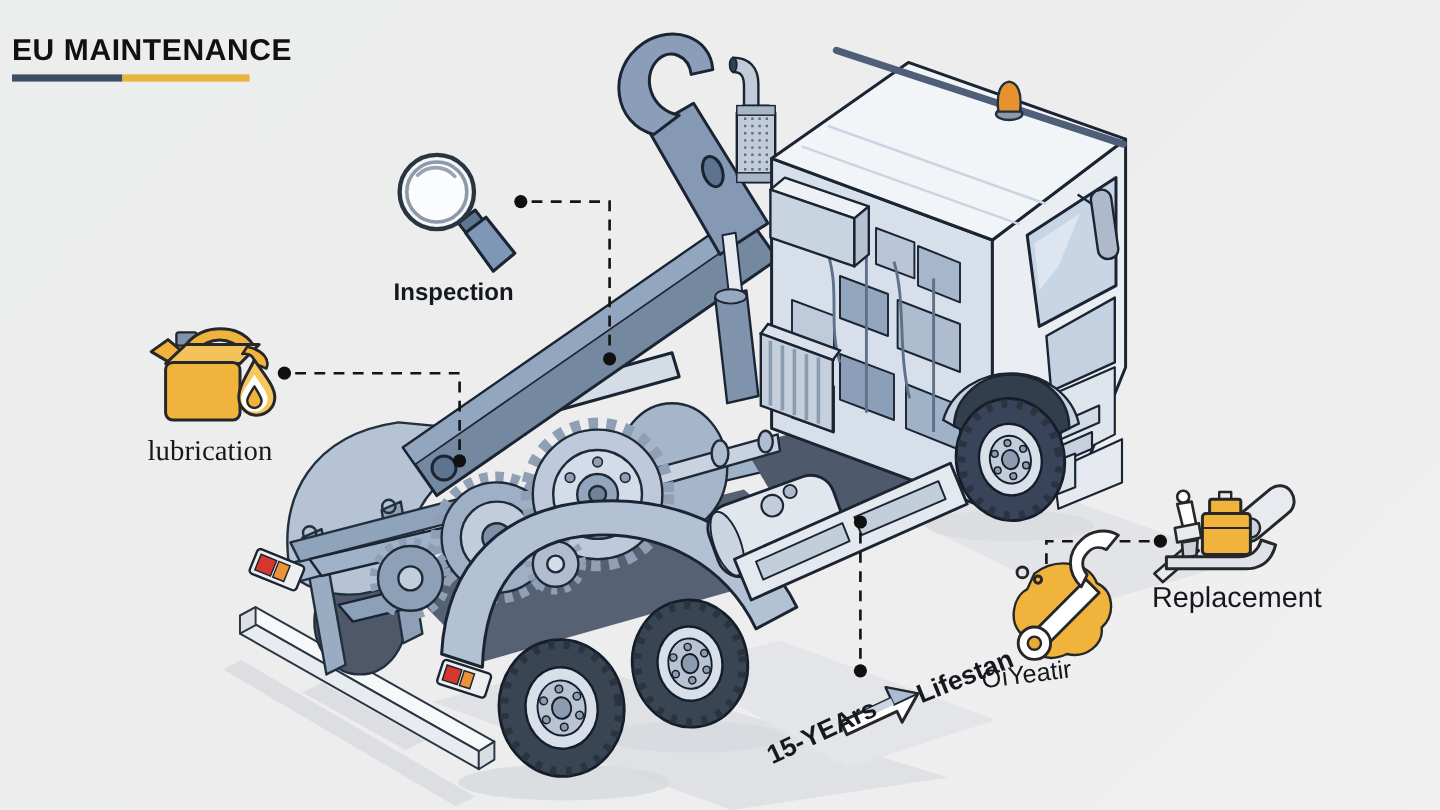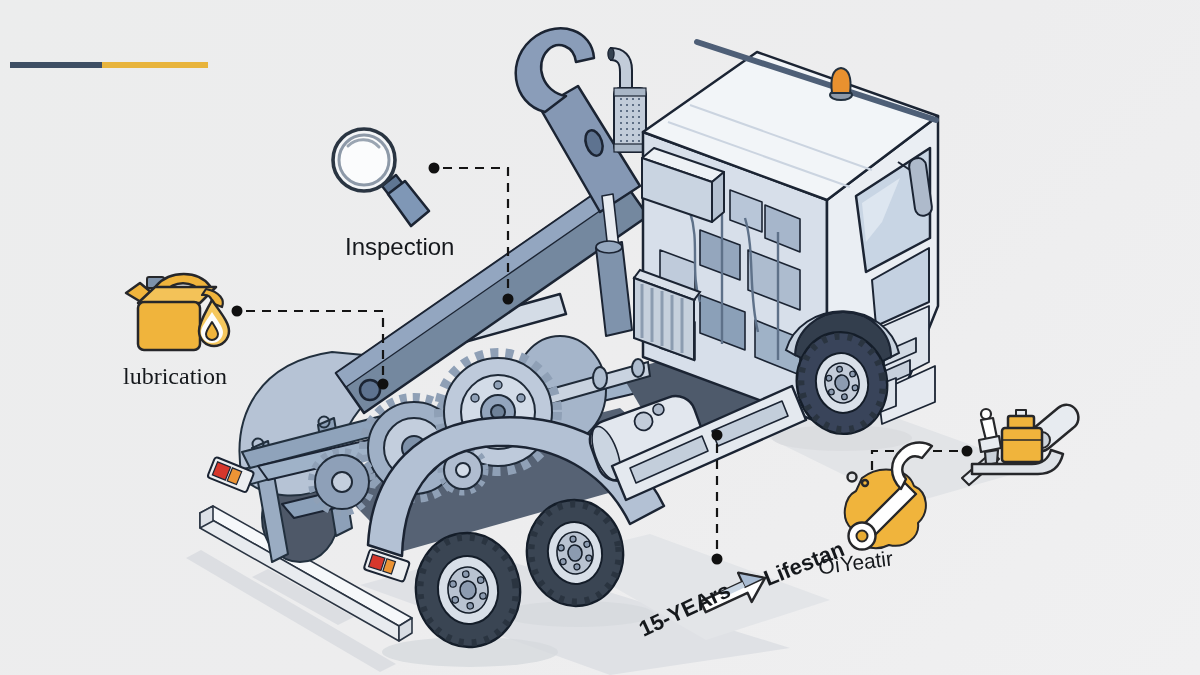--- a/index.html
+++ b/index.html
@@ -7,21 +7,21 @@
     position:relative;width:1200px;height:675px;overflow:hidden;
     background:linear-gradient(135deg,#eceded 0%,#ededee 55%,#f0f0f1 100%);
     font-family:"Liberation Sans",sans-serif;color:#15181c;
   }
   #scene{position:absolute;left:0;top:0;}
   .label{position:absolute;font-family:"Liberation Sans",sans-serif;color:#15181c;white-space:nowrap;}
   .title{left:10px;top:28px;font-size:25px;font-weight:700;letter-spacing:.5px;color:#111;}
   .underline{position:absolute;left:10px;top:62px;width:198px;height:6px;display:flex;}
   .underline .seg1{width:92px;height:100%;background:var(--slate,#3d4e63);}
   .underline .seg2{width:106px;height:100%;background:var(--accent,#e8b43c);}
-  .lbl-inspection{left:345px;top:233px;font-size:24px;font-weight:400;}
+  .lbl-inspection{left:328px;top:233px;font-size:20px;font-weight:700;}
   .lbl-lubrication{left:123px;top:363px;font-size:24px;font-weight:500;font-family:Liberation Serif, serif;}
   .lbl-replacement{left:960px;top:485px;font-size:24px;font-weight:500;}
   .lbl-oiyeatir{left:818px;top:551px;font-size:21px;font-weight:500;transform:rotate(-7deg);}
   .lbl-years{left:636px;top:597px;font-size:22px;font-weight:600;transform:rotate(-25deg);}
   .lbl-lifestan{left:762px;top:551px;font-size:22px;font-weight:600;transform:rotate(-22deg);}
 </style>
 </head>
 <body>
 
 <div id="stage">
@@ -339,23 +339,25 @@
     <path d="M972,474 L1038,474 C1052,474 1060,466 1063,454 L1051,450 C1048,460 1042,464 1032,464 L972,464 Z" fill="#dfe3e8"></path>
   </g>
 
   <g transform="rotate(-25 735 592)" stroke="#26272a" stroke-width="2.5" stroke-linejoin="round">
     <polygon points="700,586 746,586 746,576 768,592 746,608 746,598 700,598" fill="#ffffff"></polygon>
     <polygon points="746,576 768,592 746,592" fill="#a9bcd3" stroke-width="1.6"></polygon>
     <polygon points="722,586 746,586 746,592 726,592" fill="#c9d6e4" stroke="none"></polygon>
   </g>
 </svg>
 
+  <div class="label title">EU MAINTENANCE</div>
   <div class="underline">
     <span class="seg1"></span>
     <span class="seg2"></span>
   </div>
 
   <div class="label lbl-inspection">Inspection</div>
   <div class="label lbl-lubrication">lubrication</div>
+  <div class="label lbl-replacement">Replacement</div>
   <div class="label lbl-oiyeatir">OìYeatir</div>
   <div class="label lbl-years">15-YEArs</div>
   <div class="label lbl-lifestan">Lifestan</div>
 </div>
 
 </body></html>

